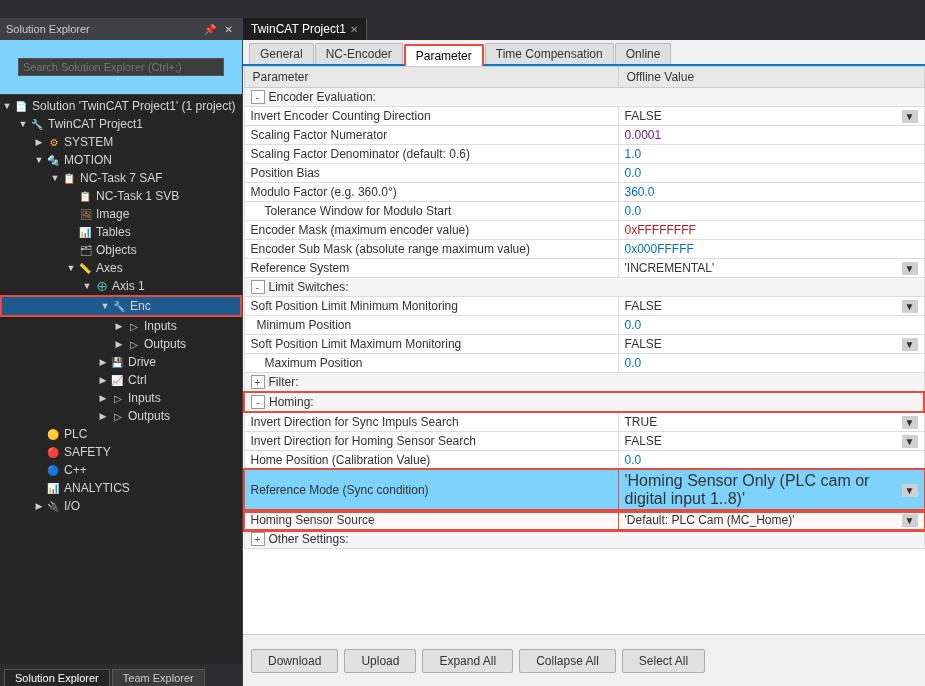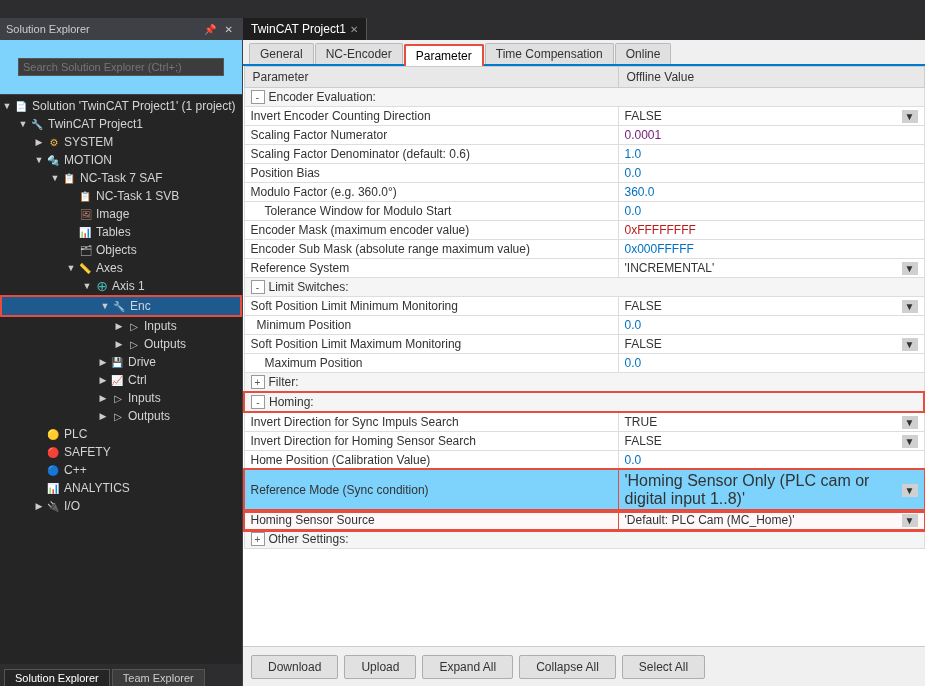--- a/index.html
+++ b/index.html
@@ -70,21 +70,21 @@
     table { width: 100%; border-collapse: collapse; font-size: 12px; }
     table th { background: #e8e8e8; border: 1px solid #ccc; padding: 3px 8px; text-align: left; font-weight: normal; color: #333; position: sticky; top: 0; }
     table td { border: 1px solid #ddd; padding: 2px 6px; color: #333; vertical-align: middle; }
     .section-row td { background: #f5f5f5; font-weight: normal; color: #333; }
     .section-label { display: flex; align-items: center; gap: 4px; }
     .expand-btn { width: 14px; height: 14px; border: 1px solid #999; background: #fff; display: inline-flex; align-items: center; justify-content: center; font-size: 10px; cursor: pointer; color: #555; flex-shrink: 0; }
     .value-cell { display: flex; align-items: center; justify-content: space-between; }
     .dropdown-arrow { color: #333; font-size: 10px; background: #d0d0d0; padding: 1px 3px; cursor: pointer; }
 
     
-    .button-bar { height: 40px; background: #f0f0f0; border-top: 1px solid #ccc; display: flex; align-items: center; padding: 0 8px; gap: 6px; }
+    .button-bar { height: 52px; background: #f0f0f0; border-top: 1px solid #ccc; display: flex; align-items: center; padding: 0 8px; gap: 6px; }
     .btn { padding: 4px 16px; background: #e1e1e1; border: 1px solid #adadad; color: #333; font-size: 12px; cursor: pointer; border-radius: 2px; }
     .btn:disabled { color: #aaa; cursor: default; }
 
     
     ::-webkit-scrollbar { width: 8px; height: 8px; }
     ::-webkit-scrollbar-track { background: #3c3c3c; }
     ::-webkit-scrollbar-thumb { background: #686868; }
   </style>
 </head>
 <body>

